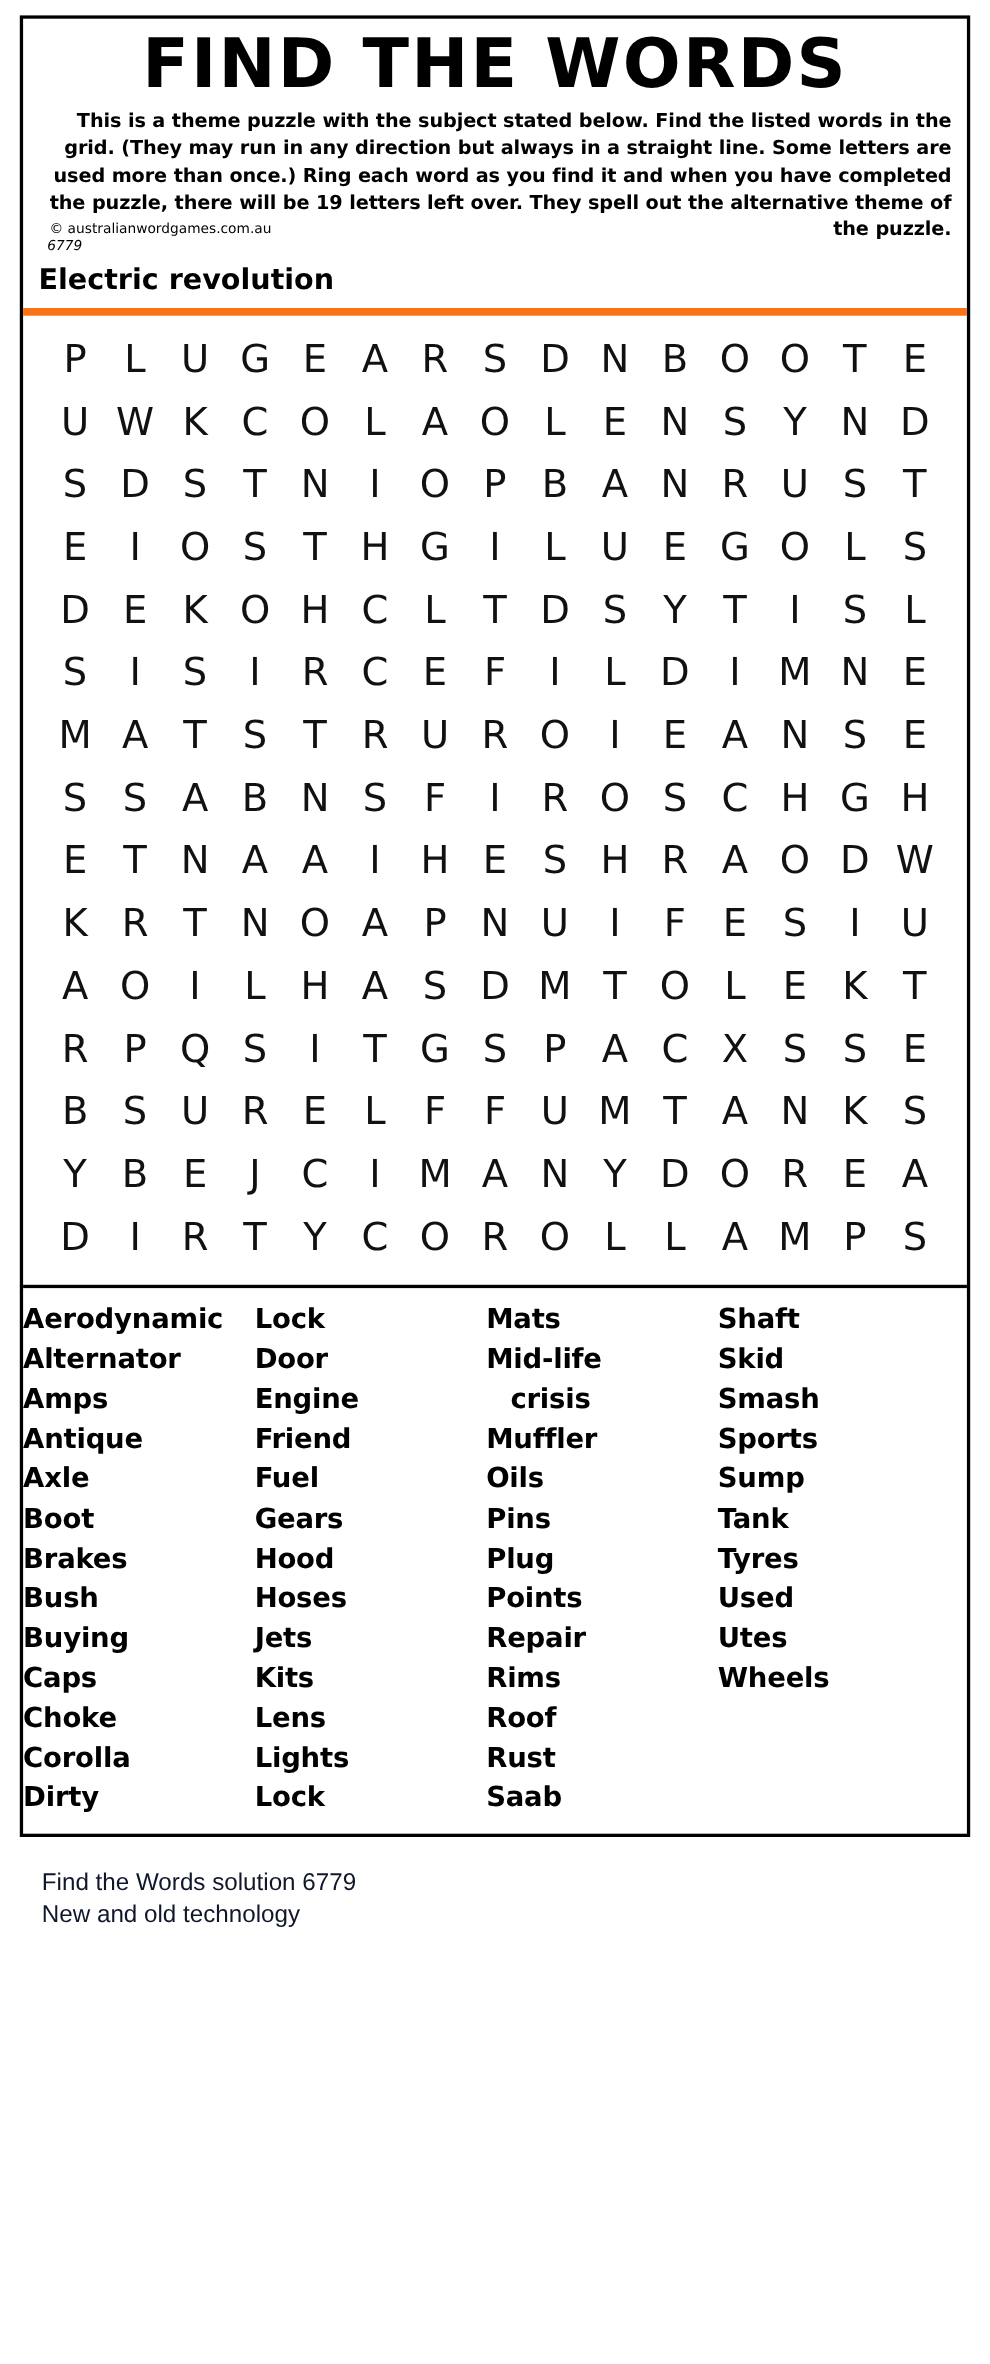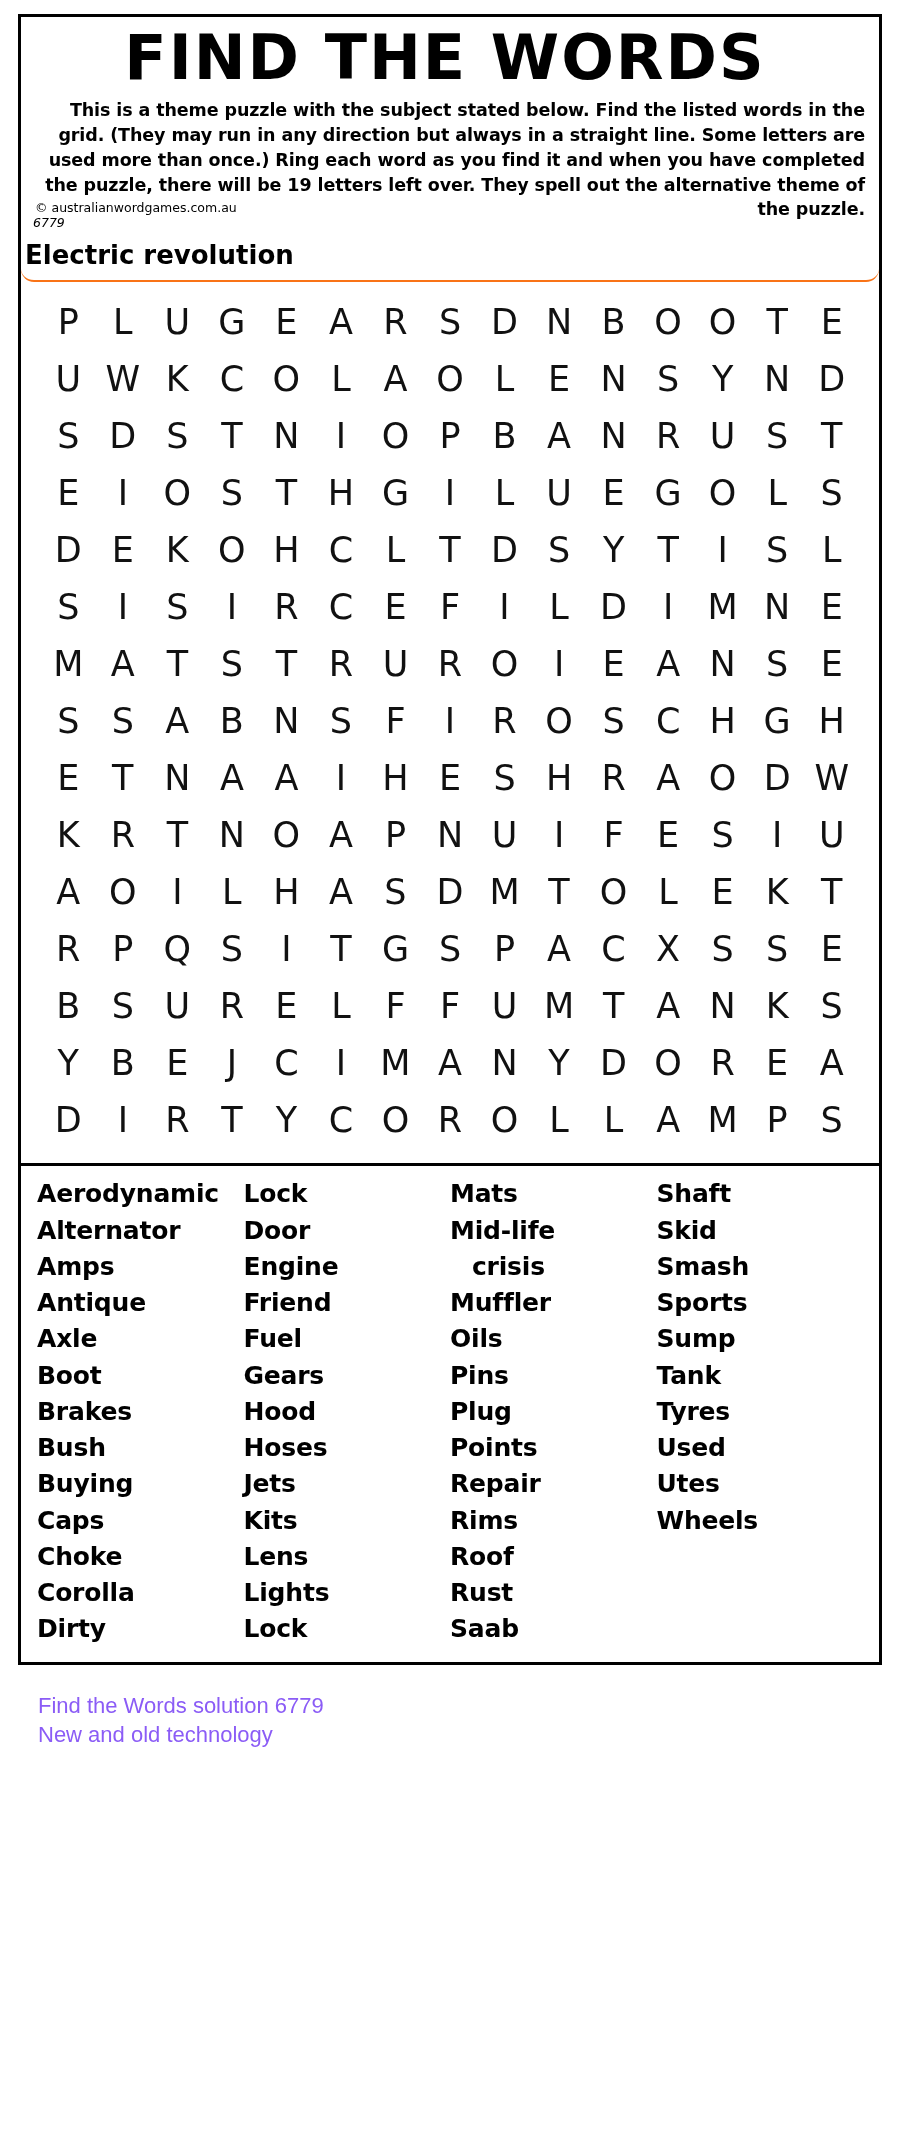--- a/index.html
+++ b/index.html
@@ -18,24 +18,23 @@
     width: 900px;
     box-sizing: border-box;
     padding: 14px 18px 0 18px;
   }
   
   .puzzle-frame {
     border: 3px solid #000;
     box-sizing: border-box;
   }
   .header-box {
-    border-bottom: 2px solid #f97316;
-    padding: 6px 14px 10px 4px;
-    box-sizing: border-box;
-    border-radius: 13px;
+    border-bottom: 7px solid #f97316;
+    padding: 6px 14px 10px 14px;
+    box-sizing: border-box;
   }
   .title {
     font-family: "DejaVu Sans", sans-serif;
     font-weight: 700;
     font-size: 62px;
     letter-spacing: 2px;
     line-height: 1.05;
     text-align: center;
     margin: 2px 0 8px 0;
   }
@@ -94,21 +93,21 @@
     flex: 1 1 0;
     text-align: center;
     font-family: "DejaVu Sans", sans-serif;
     font-weight: 400;
     font-size: 35px;
     line-height: 57px;
     color: #111;
   }
   
   .words-box {
-    padding: 10px 16px 14px 16px;
+    padding: 10px 16px 14px 0;
     box-sizing: border-box;
   }
   .words-cols {
     display: flex;
     justify-content: flex-start;
   }
   .words-col {
     width: 25%;
     box-sizing: border-box;
   }
@@ -122,21 +121,21 @@
   }
   .word.indent {
     padding-left: 22px;
   }
   
   .footer {
     padding: 26px 20px 18px 20px;
     font-family: "Liberation Sans", sans-serif;
     font-size: 22px;
     line-height: 1.35;
-    color: #8b5cf6;
+    color: #0f172a;
   }
 </style>
 </head>
 <body>
 
 <div class="page">
 
   <div class="puzzle-frame">
 
     <div class="header-box">

